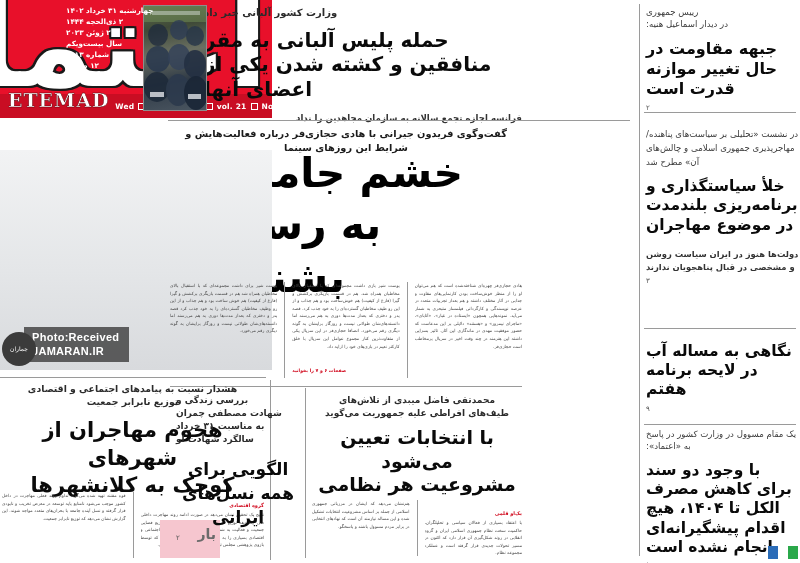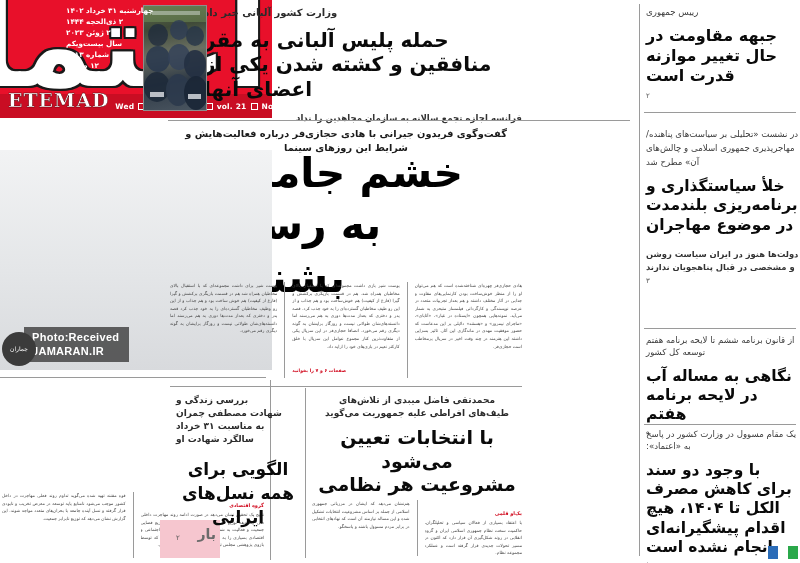--- a/index.html
+++ b/index.html
@@ -445,35 +445,35 @@
     <div class="blob" style="left:40px;top:70px;width:24px;height:34px;background:rgba(26,38,54,0.92);"></div>
     <div class="strip" style="left:6px;top:86px;width:14px;height:5px;background:rgba(225,228,232,0.8);"></div>
     <div class="strip" style="left:44px;top:88px;width:13px;height:5px;background:rgba(225,228,232,0.8);"></div>
     <div class="strip" style="left:8px;top:5px;width:48px;height:4px;background:rgba(200,210,200,0.55);"></div>
   </div>
 
   <div class="rule-v" style="position:absolute; right:160px; top:4px; height:552px;"></div>
 
   <div class="sb" style="top:6px;">
     <div class="kicker">رییس جمهوری</div>
+    <div class="kicker">در دیدار اسماعیل هنیه:</div>
     <div class="headline" style="font-size:16px; margin-top:8px;">جبهه مقاومت در حال تغییر موازنه قدرت است</div>
     <div class="pagenum" style="margin-top:6px;">۲</div>
   </div>
   <div class="rule-h" style="position:absolute; right:4px; top:112px; width:152px;"></div>
 
   <div class="sb" style="top:128px;">
     <div class="kicker" style="font-weight:normal; line-height:1.6;">در نشست «تحلیلی بر سیاست‌های پناهنده/مهاجرپذیری جمهوری اسلامی و چالش‌های آن» مطرح شد</div>
     <div class="headline" style="font-size:15.5px; margin-top:8px;">خلأ سیاستگذاری و برنامه‌ریزی بلندمدت در موضوع مهاجران</div>
     <div class="subhead" style="margin-top:13px;">دولت‌ها هنوز در ایران سیاست روشن و مشخصی در قبال پناهجویان ندارند</div>
     <div class="pagenum" style="margin-top:4px;">۳</div>
   </div>
   <div class="rule-h" style="position:absolute; right:4px; top:328px; width:152px;"></div>
 
   <div class="sb" style="top:334px;">
-    <div class="kicker" style="font-weight:normal;">از قانون برنامه ششم تا لایحه برنامه هفتم توسعه کل کشور</div>
     <div class="headline" style="font-size:15.5px; margin-top:8px;">نگاهی به مساله آب در لایحه برنامه هفتم</div>
     <div class="pagenum" style="margin-top:5px;">۹</div>
   </div>
   <div class="rule-h" style="position:absolute; right:4px; top:424px; width:152px;"></div>
 
   <div class="sb" style="top:428px;">
     <div class="kicker" style="font-weight:normal;">یک مقام مسوول در وزارت کشور در پاسخ به «اعتماد»:</div>
     <div class="headline" style="font-size:15.5px; margin-top:8px;">با وجود دو سند برای کاهش مصرف الکل تا ۱۴۰۴، هیچ اقدام پیشگیرانه‌ای انجام نشده است</div>
     <div class="pagenum" style="margin-top:4px;">۱۰</div>
   </div>
@@ -539,20 +539,28 @@
     </div>
     <div class="rule-v" style="height:96px;"></div>
     <div class="col">
       <div class="bodytext" style="height:96px;">پوست شیر برای داشت مجموعه‌ای که با استقبال بالای مخاطبان همراه شد هم در قسمت بازیگری برکشش و گیرا (فارغ از کیفیت) هم خوش ساخت بود و هم جذاب و از این رو وظیف مخاطبان گسترده‌ای را به خود جذب کرد قصه پدر و دختری که بعداز مدت‌ها دوری به هم می‌رسند اما دانسته‌های‌شان طولانی نیست و روزگار برایشان به گونه دیگری رقم می‌خورد.</div>
     </div>
   </div>
 
   <div class="rule-h" style="position:absolute; right:278px; top:386px; width:352px;"></div>
   <div class="rule-h" style="position:absolute; left:0px; top:377px; width:266px;"></div>
 
+  <div class="bottom-left">
+    <div class="kicker">هشدار نسبت به پیامدهای اجتماعی و اقتصادی</div>
+    <div class="kicker">توزیع نابرابر جمعیت</div>
+    <div class="headline">
+      <div>هجوم مهاجران از شهرهای</div>
+      <div>کوچک به کلانشهرها</div>
+    </div>
+  </div>
 
   <div class="bl-cols">
     <div class="col">
       <div style="direction:rtl;">
         <span class="group-tag">گروه اقتصادی</span>
       </div>
       <div class="bodytext" style="height:58px;">نتایج یک تحقیق نشان می‌دهد در صورت ادامه روند مهاجرت داخلی طی چند دهه توزیع نابرابر جمعیت شدت می‌گیرد و توزیع فضایی جمعیت و فعالیت به شدت نامتعادل‌تر شده و پیامدهای اجتماعی و اقتصادی بسیاری را به دنبال خواهد داشت. این گزارش که توسط بازوی پژوهشی مجلس تهیه شده می‌گوید تداوم روند فعلی.</div>
     </div>
     <div class="rule-v" style="height:66px;"></div>
     <div class="col">

